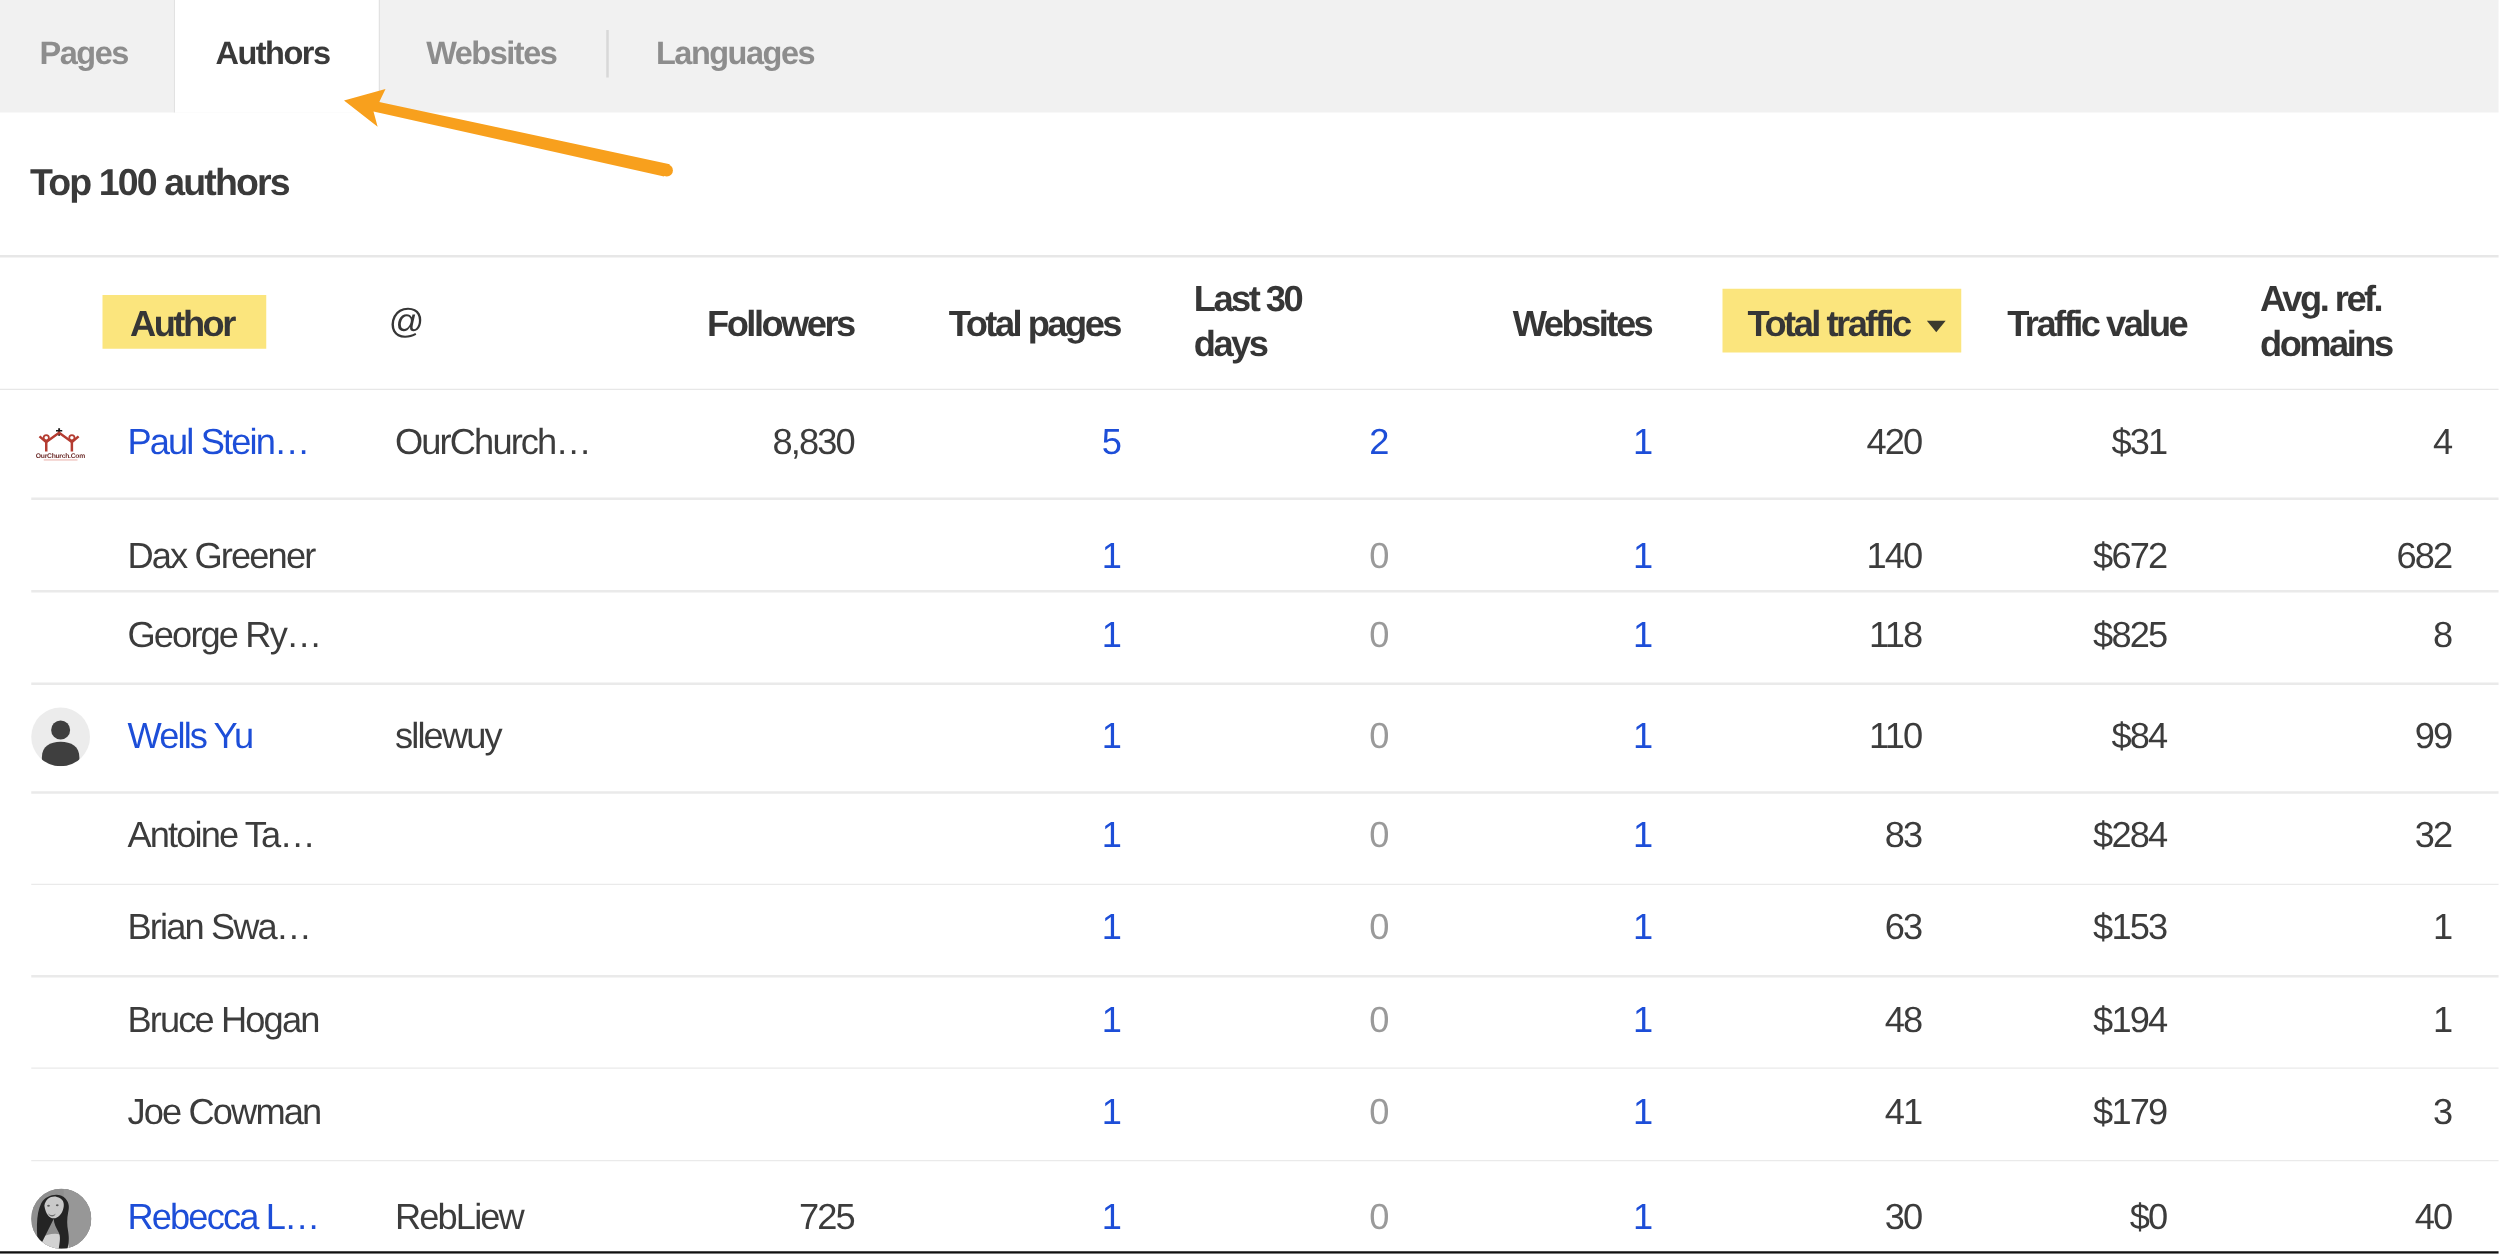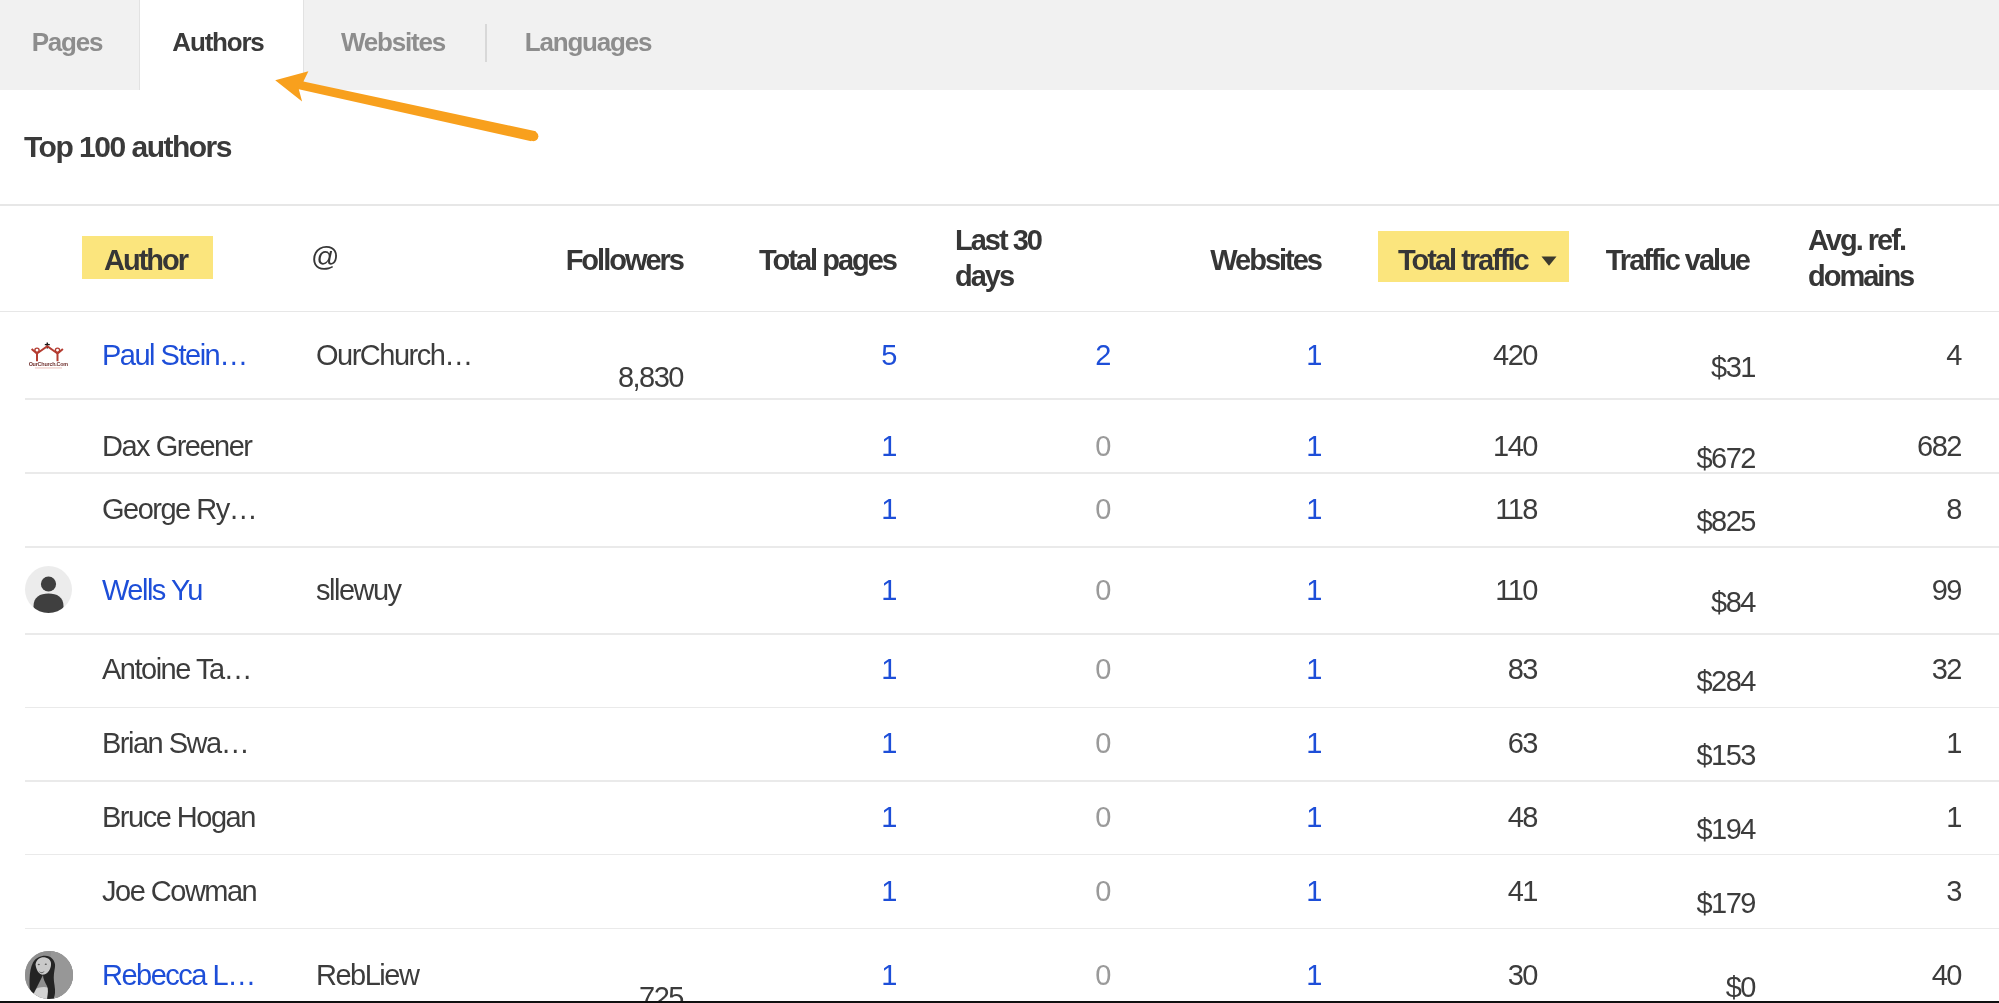--- a/index.html
+++ b/index.html
@@ -33,26 +33,26 @@
   .row { position:absolute; left:0; width:1999px; }
   .sep { position:absolute; left:25px; right:0; top:0; height:1.5px; background:#eaeaea; }
   .cell { position:absolute; top:50%; transform:translateY(-50%); font-size:29px;
     letter-spacing:-1.5px; color:#3c3c3c; white-space:nowrap; line-height:29px; }
   .num { text-align:right; }
   .blue { color:#1d4ed8; }
   .gray { color:#9a9a9a; }
 
   .c-name { left:102px; }
   .c-at   { left:316px; }
-  .c-fol  { right:1316px;margin-top:22px; }
+  .c-fol  { right:1316px; }
   .c-pag  { right:1103px; }
   .c-30d  { right:889px; }
   .c-web  { right:678px; }
   .c-tra  { right:462px; }
-  .c-val  { right:244px;margin-top:12px; }
+  .c-val  { right:266px; }
   .c-avg  { right:38px; }
 
   .avatar { position:absolute; border-radius:50%; overflow:hidden; }
   .botbar { position:absolute; left:0; top:1001px; width:1999px; height:2px; background:#101010; }
 </style>
 </head>
 <body>
   <div class="tabbar"></div>
   <div class="tab-active"></div>
   <div class="tablbl" style="left:67px;">Pages</div>

